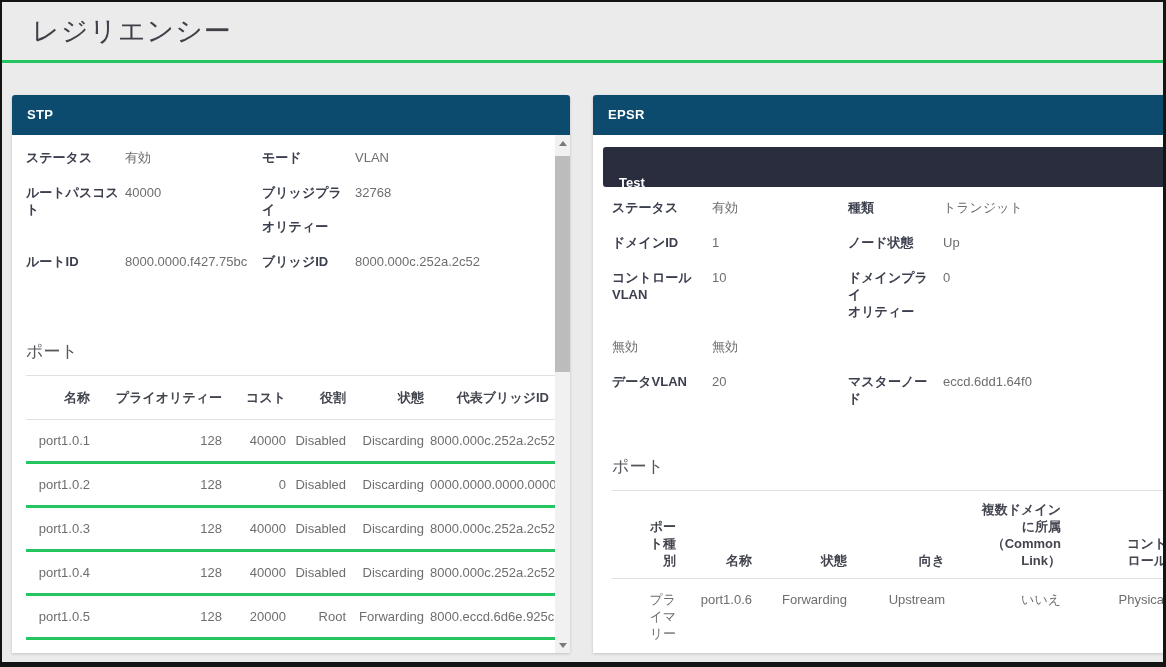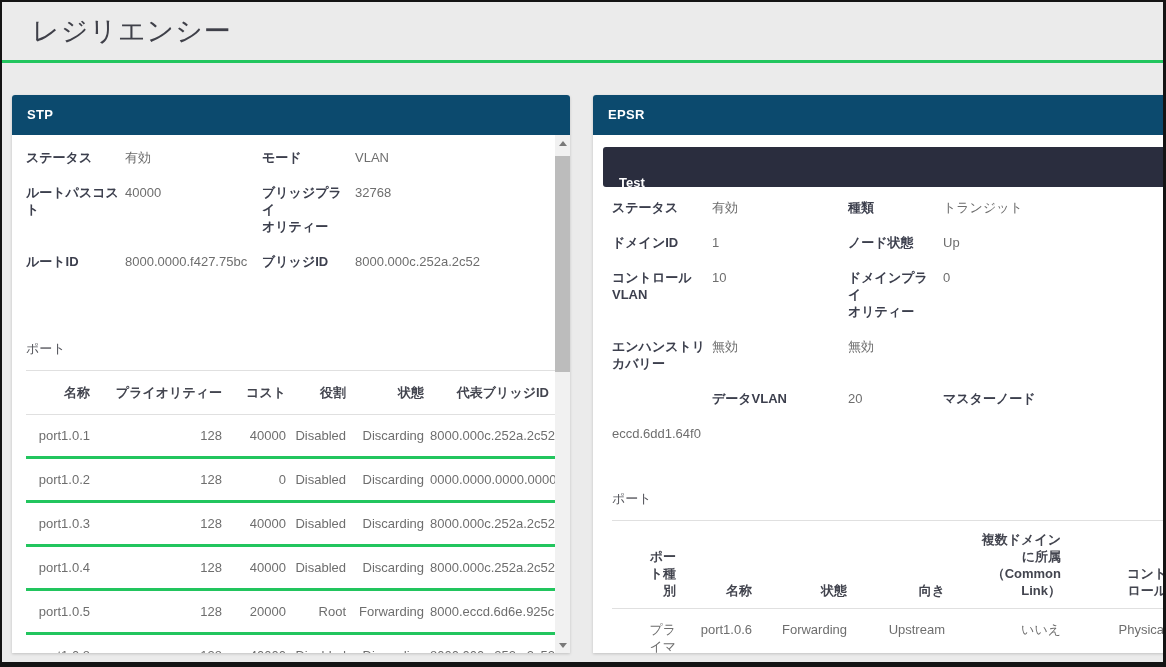--- a/index.html
+++ b/index.html
@@ -23,21 +23,21 @@
   .card-epsr { left:591px; width:606px; }
   .card-header { height:40px; line-height:40px; background:#0c4a6e; color:#fff; font-size:13px; font-weight:bold; padding:0 15px; border-radius:3px 3px 0 0; letter-spacing:.3px; }
   .card-body { position:relative; height:518px; overflow:hidden; background:#fff; padding:14px 15px 0 14px; }
   
   .kv-grid { display:grid; row-gap:18px; font-size:13px; line-height:17px; }
   .kv-stp  { grid-template-columns:99px 137px 93px 1fr; }
   .kv-epsr { grid-template-columns:100px 136px 95px 1fr; }
   .kv-label { font-weight:bold; color:#3c3f4d; white-space:pre-line; padding-right:4px; }
   .kv-value { color:#6e6e6e; white-space:pre-line; }
   
-  .section-label { font-size:13px; color:#55565c; }
+  .section-label { font-size:17px; color:#55565c; }
   .stp-port-label { margin-top:70px; }
   .epsr-port-label { margin-top:48px; }
   .section-divider { height:1px; background:#e0e0e0; margin-top:12px; }
   
   .dtable { font-size:13px; }
   .trow { display:grid; }
   .stp-cols  { grid-template-columns:70px 132px 64px 60px 78px 1fr; }
   .epsr-cols { grid-template-columns:70px 76px 95px 98px 116px 1fr; }
   .stp-table .thead { height:44px; align-items:center; border-bottom:1px solid #e0e0e0; }
   .stp-table .tdata { height:44px; align-items:center; border-bottom:3px solid #22c55e; }
@@ -175,22 +175,20 @@
               <div class="kv-label">ドメインID</div>
               <div class="kv-value">1</div>
               <div class="kv-label">ノード状態</div>
               <div class="kv-value">Up</div>
               <div class="kv-label">コントロール
 VLAN</div>
               <div class="kv-value">10</div>
               <div class="kv-label">ドメインプライ
 オリティー</div>
               <div class="kv-value">0</div>
-              <div class="kv-label">エンハンストリ
-カバリー</div>
               <div class="kv-value">無効</div>
               <div class="kv-value">無効</div>
               <div class="kv-label"></div>
               <div class="kv-value"></div>
               <div class="kv-label">データVLAN</div>
               <div class="kv-value">20</div>
               <div class="kv-label">マスターノード</div>
               <div class="kv-value">eccd.6dd1.64f0</div>
             </div>
           <div class="section-label epsr-port-label">ポート</div>

